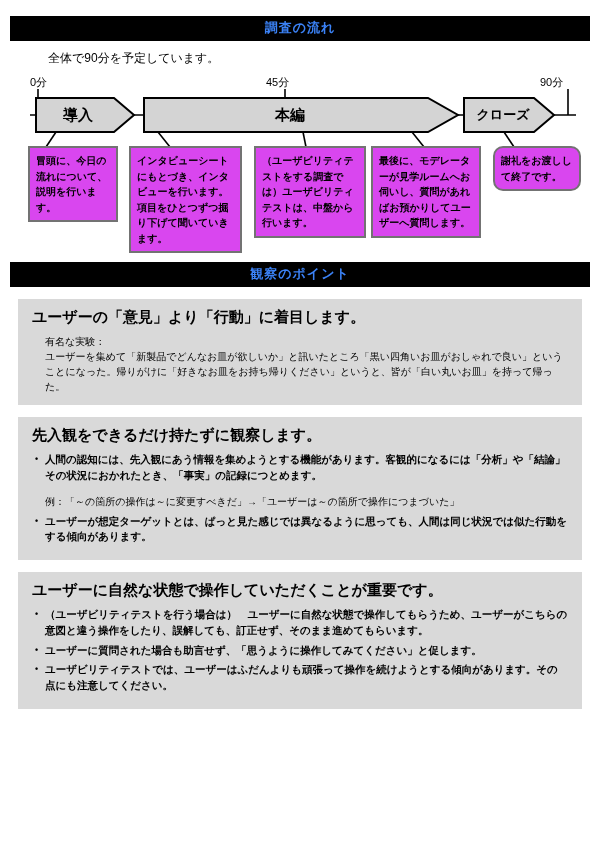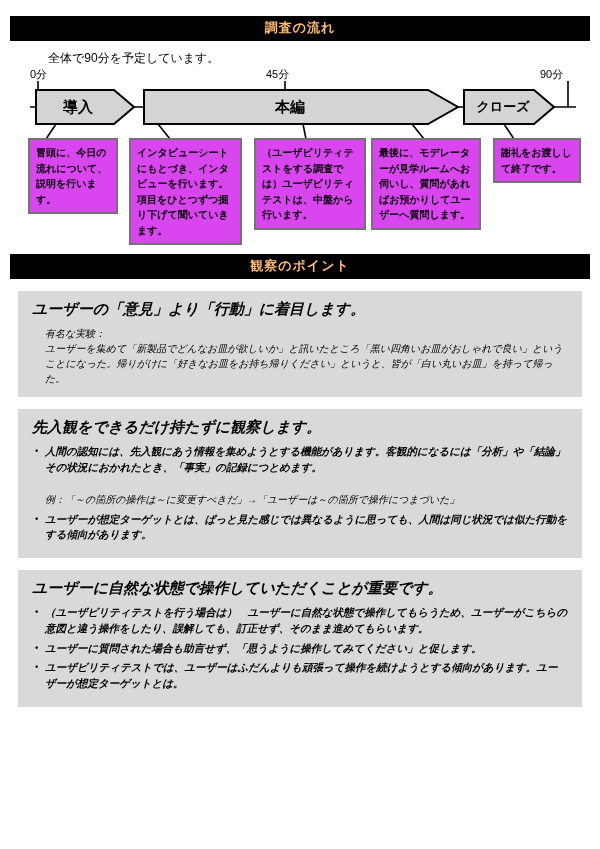--- a/index.html
+++ b/index.html
@@ -2,51 +2,51 @@
 <html><head>
 <meta charset="utf-8">
 <style>
   * { margin:0; padding:0; box-sizing:border-box; }
   html,body { background:#fff; }
   body { font-family:"Liberation Sans","DejaVu Sans",sans-serif; color:#000; }
   .page { width:600px; height:849px; background:#fff; position:relative; overflow:hidden; }
 
   .title { text-align:center; font-size:27px; font-weight:bold; letter-spacing:2px; padding-top:22px; }
 
-  .bar { background:#000; color:#fdba74; font-weight:bold; font-size:13px; text-align:center;
+  .bar { background:#000; color:#3b82f6; font-weight:bold; font-size:13px; text-align:center;
          margin:0 10px; padding:3px 0 4px; letter-spacing:1px; }
   .bar1 { margin-top:16px; }
 
   .intro { margin:9px 0 0 48px; font-size:12px; font-weight:normal; }
 
-  .diagram { position:relative; height:187px; margin-top:0; }
+  .diagram { position:relative; height:187px; margin-top:8px; }
   .diagram svg { position:absolute; top:0; left:0; display:block; }
   .tick-label { font-size:11px; }
   .phase-label { font-size:15px; font-weight:bold; text-anchor:middle; }
   .phase-label.small { font-size:13px; }
   .arrow { fill:#d4d4d4; stroke:#000; stroke-width:2; }
   .axis, .tick, .connector { stroke:#000; stroke-width:1.6; }
 
   .note-box { position:absolute; top:71px; background:#d946ef; border:2px solid #737373;
               padding:5px 6px; font-size:10px; font-weight:bold; line-height:1.55; }
   .nb1 { left:28px;  width:90px;  }
   .nb2 { left:129px; width:113px; }
   .nb3 { left:254px; width:112px; }
   .nb4 { left:371px; width:110px; }
-  .nb5 { left:493px; width:88px;  }
+  .nb5 { left:493px; width:88px;border-radius:10px;  }
 
-  .points { padding:12px 18px 0; display:flex; flex-direction:column; gap:12px;font-style:italic; }
+  .points { padding:12px 18px 0; display:flex; flex-direction:column; gap:12px; }
   .point { background:#d9d9d9; padding:9px 14px 11px; }
   .point h2 { font-size:15px; font-weight:bold; margin-bottom:7px; }
   .point ul { list-style:none; }
   .point li { position:relative; padding-left:13px; font-size:10.5px; font-weight:bold;
               line-height:1.5; margin-bottom:4px; }
   .point li::before { content:"•"; position:absolute; left:3px; top:1px; font-size:9px; }
   .exp-note { padding-left:13px; margin-top:2px; font-size:10px; font-weight:normal; line-height:1.5; }
-  .example { padding-left:14px; margin:16px 0 5px 13px; font-size:10px; font-weight:normal;
+  .example { padding-left:14px; margin:10px 0 5px 13px; font-size:10px; font-weight:normal;
              line-height:1.5; text-indent:-14px; }
 </style>
 </head>
 <body>
 
 <div class="page">
 
 
   <div class="bar bar1">調査の流れ</div>
 
@@ -106,18 +106,18 @@
       <ul>
         <li>ユーザーが想定ターゲットとは、ぱっと見た感じでは異なるように思っても、人間は同じ状況では似た行動をする傾向があります。</li>
       </ul>
     </section>
 
     <section class="point">
       <h2>ユーザーに自然な状態で操作していただくことが重要です。</h2>
       <ul>
         <li>（ユーザビリティテストを行う場合は）　ユーザーに自然な状態で操作してもらうため、ユーザーがこちらの意図と違う操作をしたり、誤解しても、訂正せず、そのまま進めてもらいます。</li>
         <li>ユーザーに質問された場合も助言せず、「思うように操作してみてください」と促します。</li>
-        <li>ユーザビリティテストでは、ユーザーはふだんよりも頑張って操作を続けようとする傾向があります。ユーザーが想定ターゲットとは。</li>
+        <li>ユーザビリティテストでは、ユーザーはふだんよりも頑張って操作を続けようとする傾向があります。その点にも注意してください。</li>
       </ul>
     </section>
 
   </div>
 </div>
 
 </body></html>

